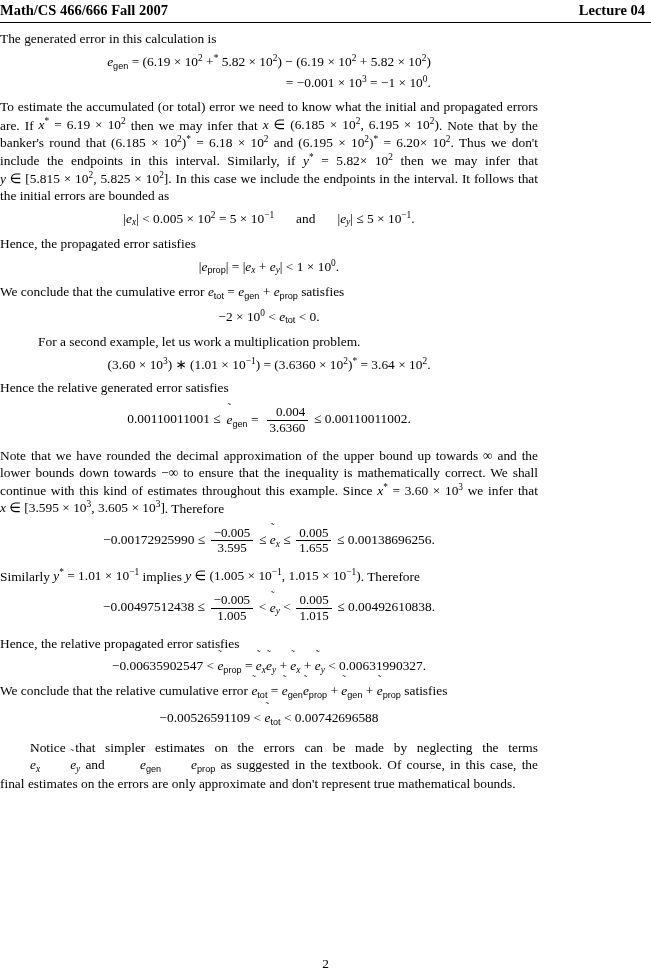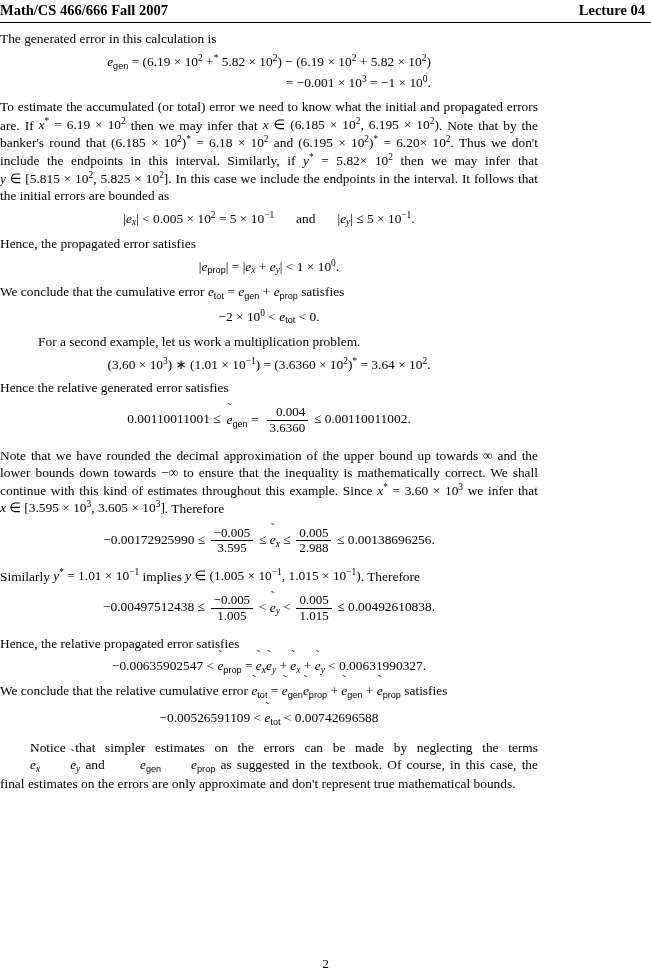--- a/index.html
+++ b/index.html
@@ -197,21 +197,21 @@
 
     <div class="eq" style="margin:9px 0 11px 0;">
       <span>−0.00172925990 ≤</span>
       <span class="frac">
         <span class="num">−0.005</span>
         <span class="den">3.595</span>
       </span>
       ≤ <span class="tilde-wrap"><span class="tl">˜</span><i class="v">e</i></span><sub class="m">x</sub> ≤
       <span class="frac">
         <span class="num">0.005</span>
-        <span class="den">2.988</span>
+        <span class="den">1.655</span>
       </span>
       <span>≤ 0.00138696256.</span>
     </div>
 
     <p class="para"><span>Similarly </span><span class="nowrap"><i class="v">y</i><sup class="t">*</sup> = 1.01 × 10<sup class="t">−1</sup></span><span> implies </span><span class="nowrap"><i class="v">y</i> ∈ (1.005 × 10<sup class="t">−1</sup>, 1.015 × 10<sup class="t">−1</sup>)</span><span>. Therefore</span></p>
 
     <div class="eq" style="margin:9px 0 11px 0;">
       <span>−0.00497512438 ≤</span>
       <span class="frac">
         <span class="num">−0.005</span>

